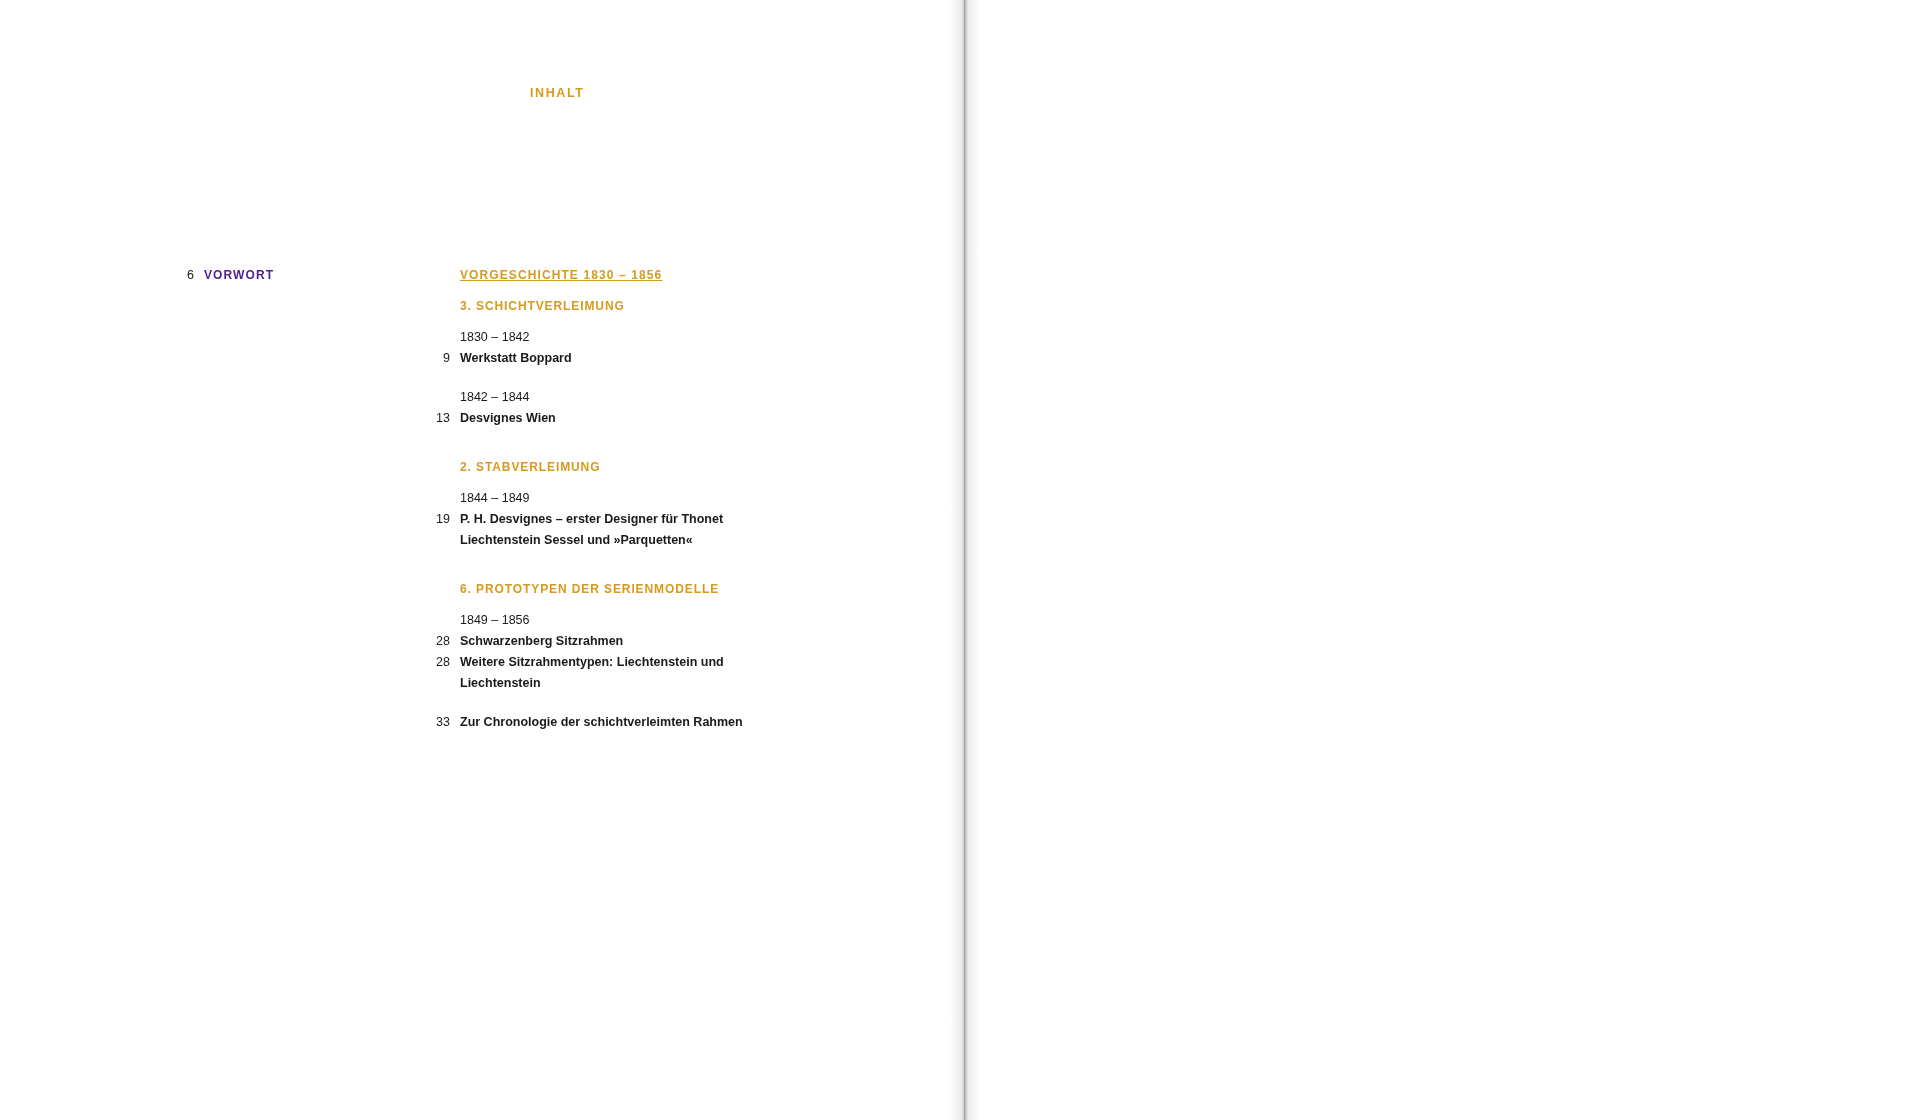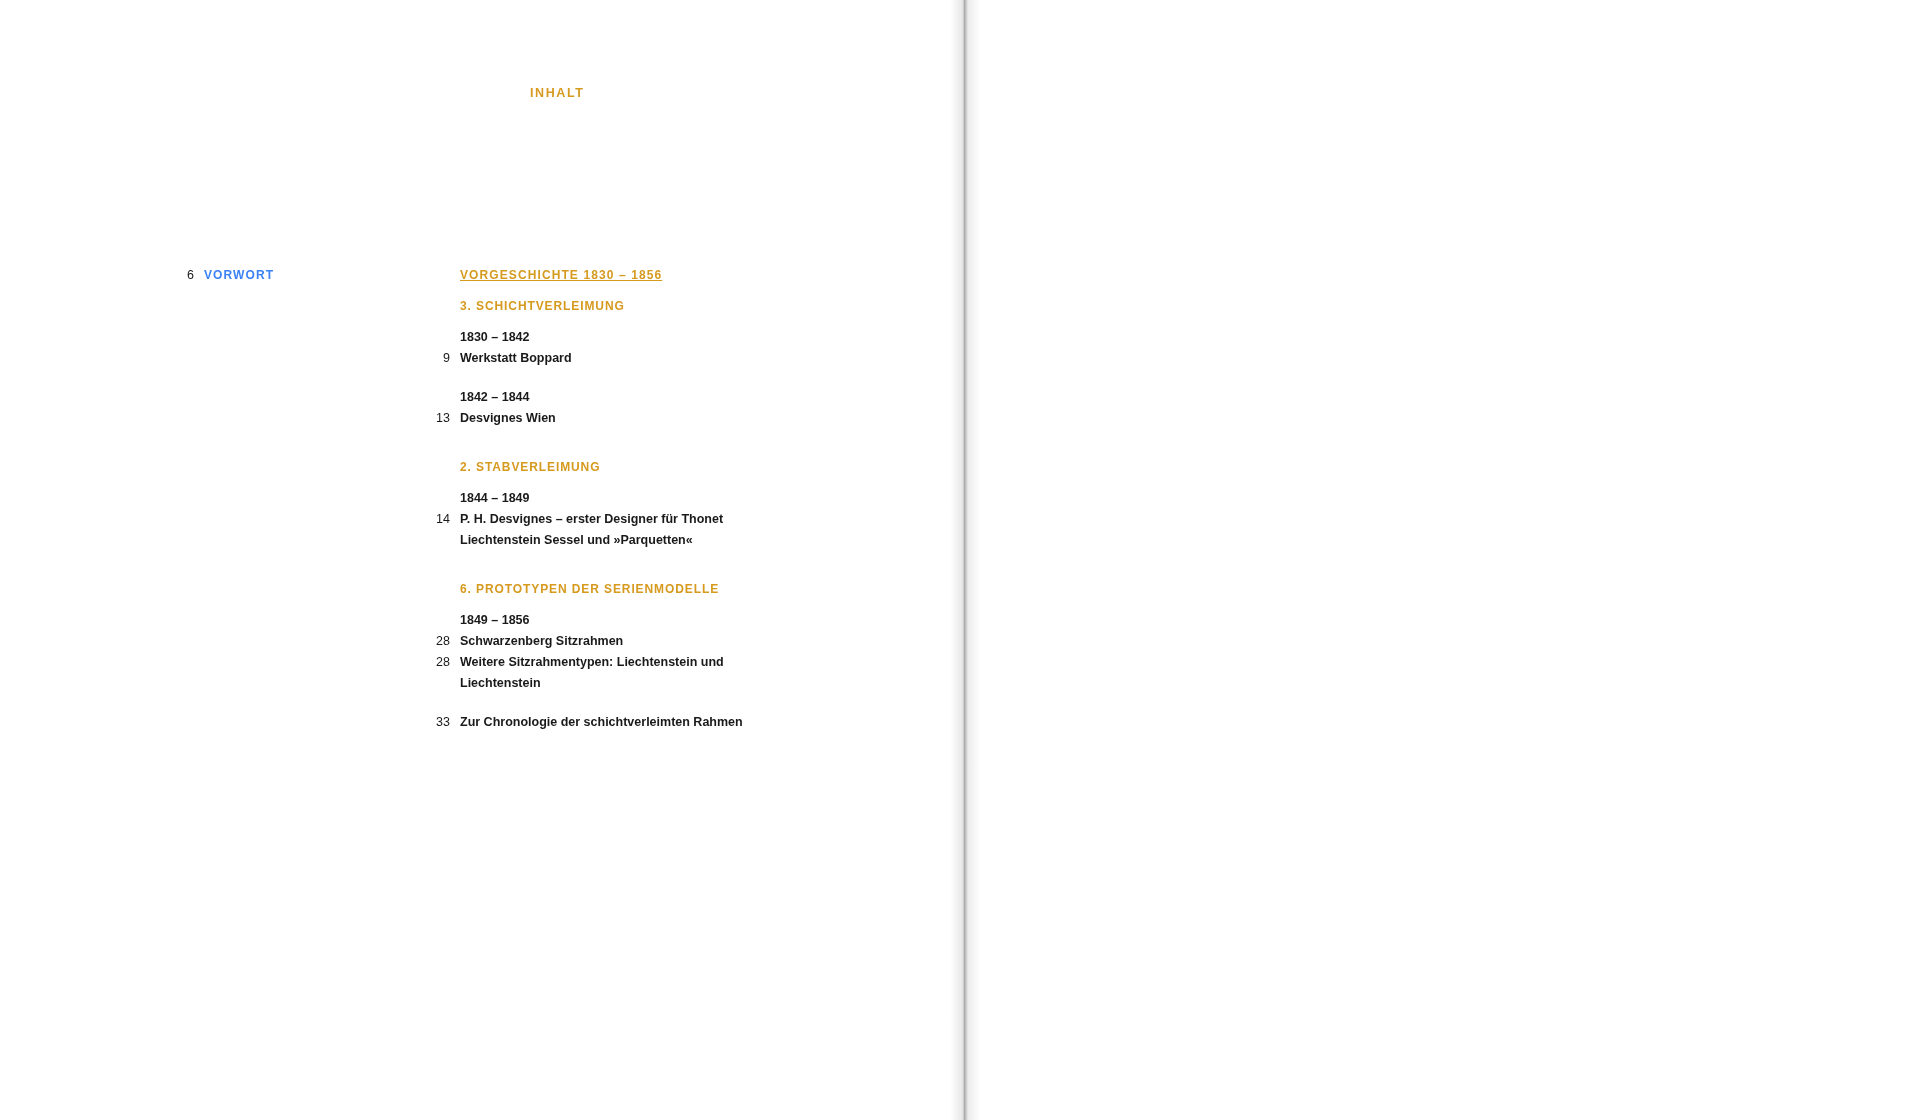--- a/index.html
+++ b/index.html
@@ -93,28 +93,28 @@
     font-size: 12px;
     text-decoration: underline;
   }
   .sub-head {
     font-weight: 700;
     letter-spacing: .9px;
     color: #d69a1e;
     font-size: 12px;
   }
   .bold { font-weight: 700; }
-  .period { font-weight: 700; }
+  .period { font-weight: 400; }
   .spacer-s { height: 10px; }
   .spacer-m { height: 18px; }
 
   
   #vorwort-col { left: 168px; top: 265px; width: 160px; }
   #vorwort-col .num { width: 26px; }
-  #vorwort-col .txt { font-weight: 700; letter-spacing: 1.1px; color: #3b82f6; font-size: 12px; }
+  #vorwort-col .txt { font-weight: 700; letter-spacing: 1.1px; color: #4c1d95; font-size: 12px; }
 
   #left-col { left: 455px; top: 265px; width: 330px; }
   #left-col .num { width: 30px; margin-left: -35px; }
   #left-col .row { position: relative; }
 </style>
 </head>
 <body>
 
 <div class="spread">
   <div class="page page-left">
@@ -160,21 +160,21 @@
         <div class="row">
           <div class="num"></div>
           <div class="txt sub-head">2. STABVERLEIMUNG</div>
         </div>
         <div class="spacer-s"></div>
         <div class="row">
           <div class="num"></div>
           <div class="txt period">1844 – 1849</div>
         </div>
         <div class="row">
-          <div class="num">14</div>
+          <div class="num">19</div>
           <div class="txt bold">P. H. Desvignes – erster Designer für Thonet</div>
         </div>
         <div class="row">
           <div class="num"></div>
           <div class="txt bold">Liechtenstein Sessel und »Parquetten«</div>
         </div>
         <div class="spacer-m"></div>
         <div class="spacer-s"></div>
         <div class="row">
           <div class="num"></div>

